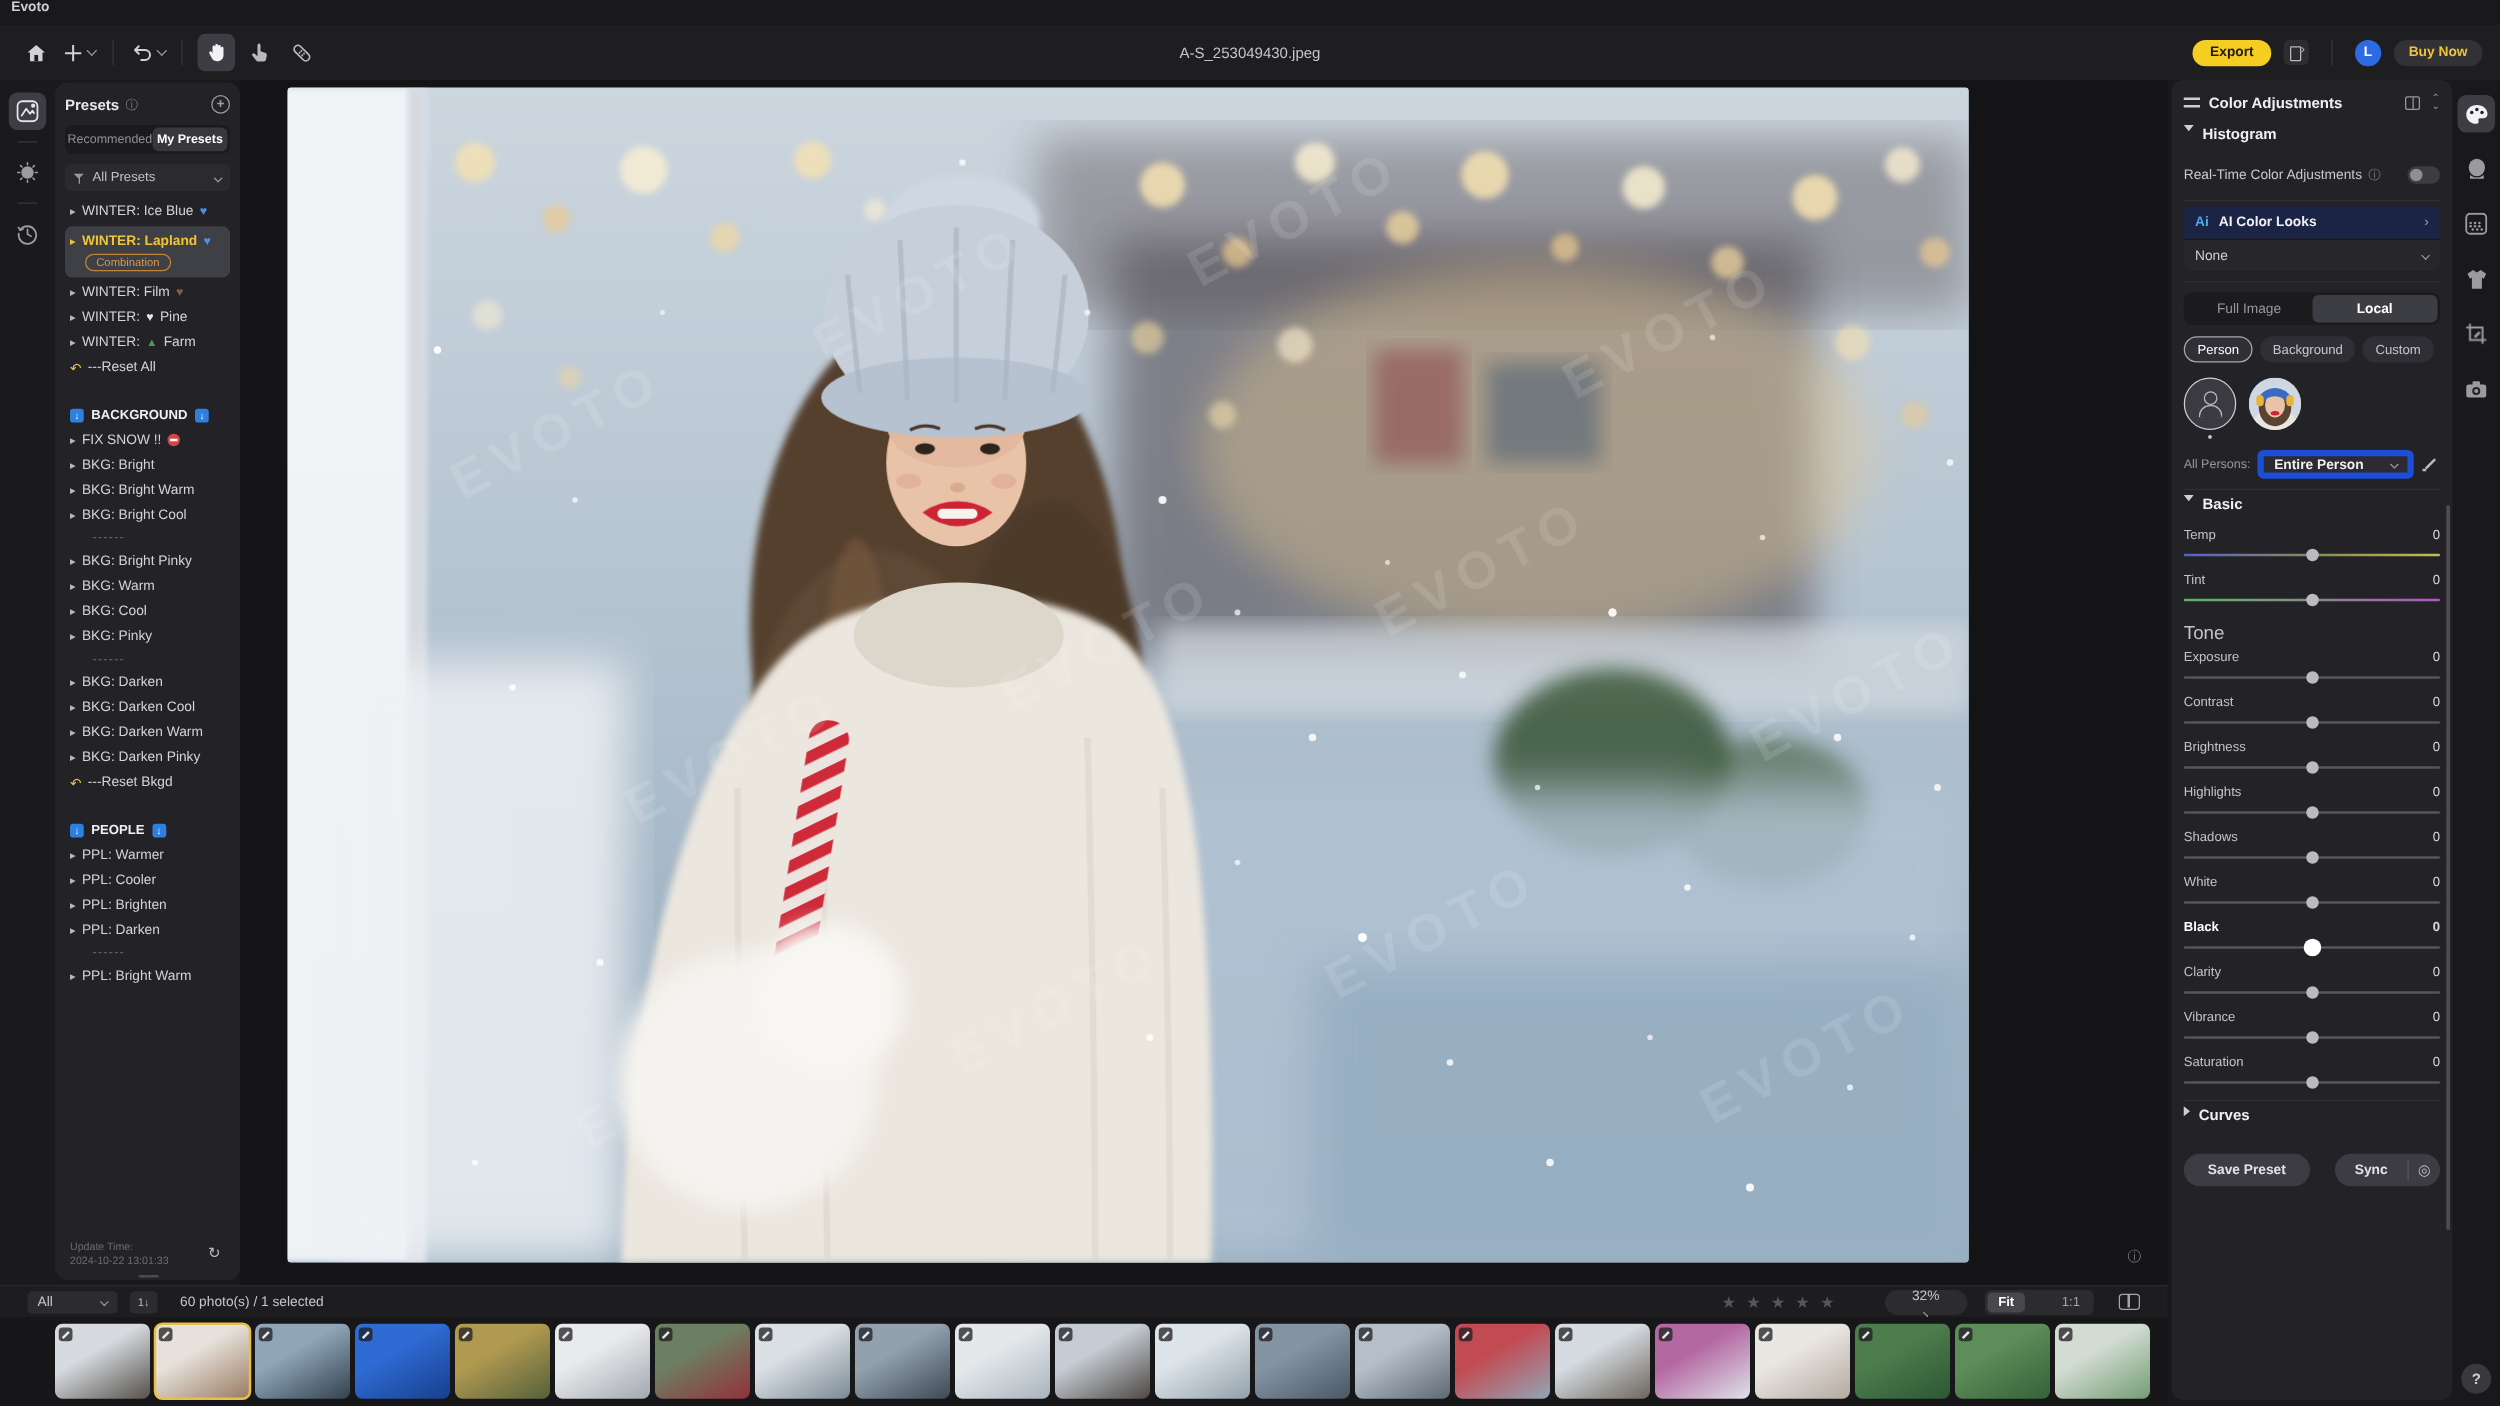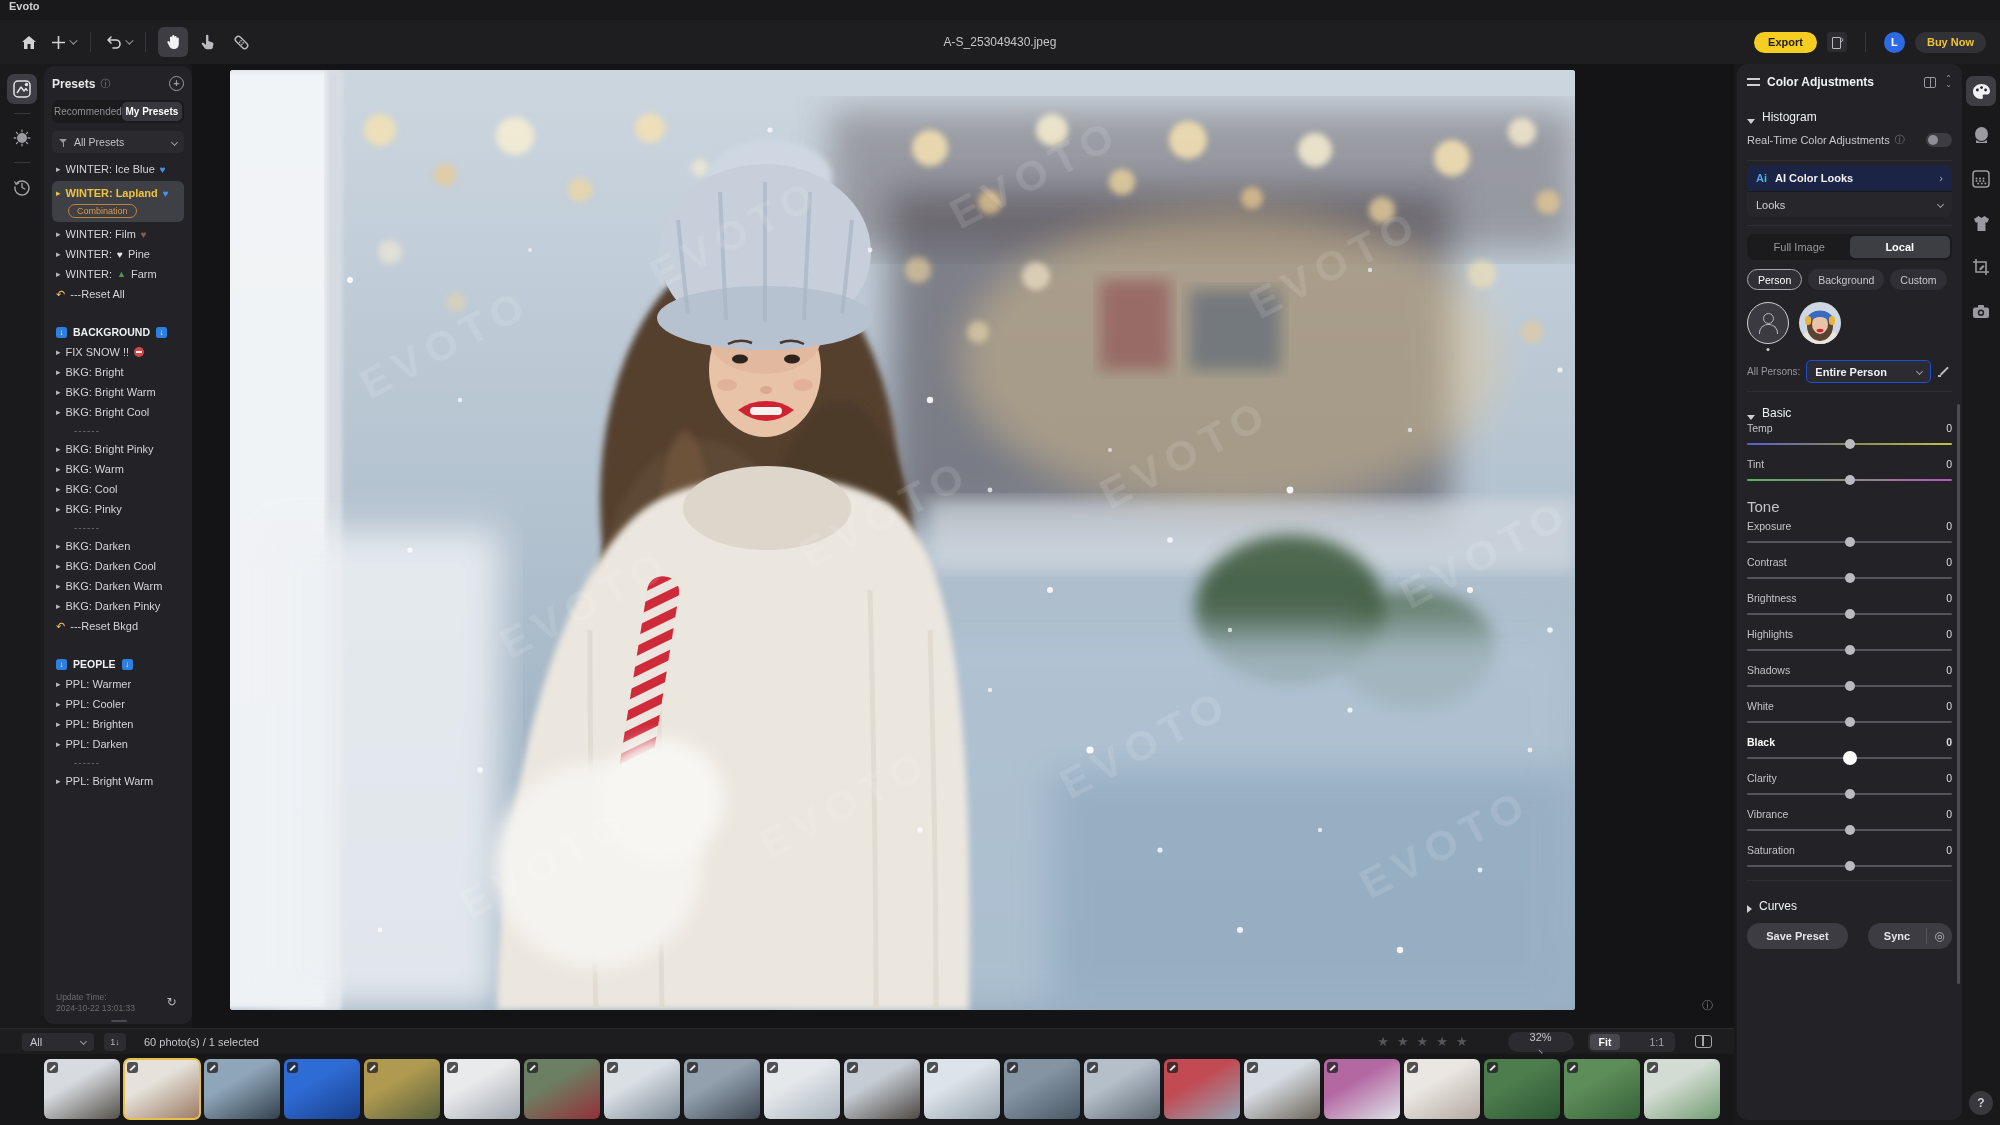--- a/index.html
+++ b/index.html
@@ -83,21 +83,21 @@
   .rpanel { position:absolute; top:64px; left:1737px; width:225px; height:1056px; background:#232327; border-radius:10px; padding:0 10px; }
   .rp-head { height:36px; display:flex; align-items:center; gap:7px; }
   .adj-ic { width:13px; height:10px; position:relative; }
   .adj-ic:before, .adj-ic:after { content:""; position:absolute; left:0; width:13px; height:1.6px; background:#cfcfd3; }
   .adj-ic:before { top:1px; } .adj-ic:after { top:7px; }
   .rp-title { font-size:12px; font-weight:bold; color:#eef0f2; }
   .rp-hicons { margin-left:auto; display:flex; gap:9px; align-items:center; color:#9a9aa0; }
   .cols-ic { width:12px; height:11px; border:1.3px solid #9a9aa0; border-radius:2px; position:relative; }
   .cols-ic:before { content:""; position:absolute; left:4.5px; top:0; width:1.3px; height:9px; background:#9a9aa0; }
   .updown { font-size:8px; line-height:0.75; text-align:center; }
-  .sect-row { height:24px; display:flex; align-items:flex-end; gap:7px; font-size:12px; font-weight:normal; color:#eef0f2; }
+  .sect-row { height:24px; display:flex; align-items:flex-start; gap:7px; font-size:12px; font-weight:bold; color:#eef0f2; }
   .car-d { width:0; height:0; border-left:4px solid transparent; border-right:4px solid transparent; border-top:5px solid #cfcfd3; }
   .car-r { width:0; height:0; border-top:4px solid transparent; border-bottom:4px solid transparent; border-left:5px solid #cfcfd3; }
   .histbox { background:#19191c; border-radius:5px; overflow:hidden; }
   .hist-meta { display:flex; align-items:center; gap:12px; padding:2px 8px 6px; font-size:9.5px; color:#9c9ca2; }
   .jpg-badge { margin-left:auto; background:#46464c; color:#d6d6da; font-size:8px; font-weight:bold; padding:1px 4px; border-radius:2px; }
   .rt-row { height:32px; display:flex; align-items:center; font-size:11px; color:#c9c9cd; }
   .toggle { margin-left:auto; width:26px; height:14px; border-radius:7px; background:#3c3c42; position:relative; }
   .toggle:before { content:""; position:absolute; left:2px; top:2px; width:10px; height:10px; border-radius:50%; background:#8e8e94; }
   .hr { height:1px; background:#2e2e33; margin:4px 0; }
   .ai-box { border-radius:6px; overflow:hidden; margin-top:4px; }
@@ -113,21 +113,21 @@
   .pill { height:21px; padding:0 10px; border-radius:11px; background:#2f2f35; font-size:10.5px; color:#c6c6cb; display:flex; align-items:center; }
   .pill.active { border:1px solid #a8a8ae; color:#fff; }
   .faces { display:flex; gap:10px; margin-top:12px; align-items:flex-start; }
   .face-all { width:42px; height:42px; border-radius:50%; background:#3a3a40; border:1.6px solid #cfcfd3; display:flex; align-items:center; justify-content:center; position:relative; }
   .face-all:after { content:""; position:absolute; left:50%; bottom:-8px; width:3px; height:3px; background:#cfcfd3; border-radius:50%; transform:translateX(-50%); }
   .person-glyph { width:22px; height:20px; position:relative; }
   .person-glyph:before { content:""; position:absolute; left:6px; top:0; width:9px; height:9px; border:1.5px solid #b9b9be; border-radius:50%; }
   .person-glyph:after { content:""; position:absolute; left:2px; top:11px; width:17px; height:9px; border:1.5px solid #b9b9be; border-bottom:none; border-radius:9px 9px 0 0; }
   .face-thumb { width:42px; height:42px; border-radius:50%; overflow:hidden; }
   .persons-row { display:flex; align-items:center; margin-top:16px; gap:6px; font-size:10px; color:#96969c; }
-  .persons-sel { flex:1; height:23px; background:#2b2b31; border:1px solid #1d4ed8; border-radius:5px; display:flex; align-items:center; padding:0 8px; font-size:11px; font-weight:bold; color:#eef0f2; }
+  .persons-sel { flex:1; height:23px; background:#2b2b31; border:5px solid #1d4ed8; border-radius:5px; display:flex; align-items:center; padding:0 8px; font-size:11px; font-weight:bold; color:#eef0f2; }
   .persons-sel .chev { margin-left:auto; }
   .pen-ic { width:15px; height:15px; position:relative; }
   .pen-ic:before { content:""; position:absolute; left:2px; top:6px; width:11px; height:2.4px; background:#b9b9be; transform:rotate(-45deg); border-radius:1px; }
   .pen-ic:after { content:""; position:absolute; left:1px; top:11px; width:3px; height:2px; background:#b9b9be; }
   .sliders { margin-top:2px; }
   .srow { margin-bottom:7px; }
   .srow-top { display:flex; justify-content:space-between; font-size:10.5px; color:#c3c3c8; height:15px; }
   .srow-top .sval { color:#dcdce0; }
   .srow.emph .srow-top { color:#fff; font-weight:bold; }
   .track-wrap { position:relative; height:14px; }
@@ -657,21 +657,21 @@
     </div>
     <div class="hr"></div>
 
     <div class="ai-box">
       <div class="ai-row">
         <span class="ai-logo">Ai</span>
         <span>AI Color Looks</span>
         <span class="ai-arrow">›</span>
       </div>
       <div class="ai-select">
-        <span>Looks</span>
+        <span>None</span>
         <span class="chev"></span>
       </div>
     </div>
     <div class="hr" style="margin-top:8px;"></div>
 
     <div class="seg">
       <div class="seg-cell">Full Image</div>
       <div class="seg-cell active">Local</div>
     </div>
     <div class="pills">

